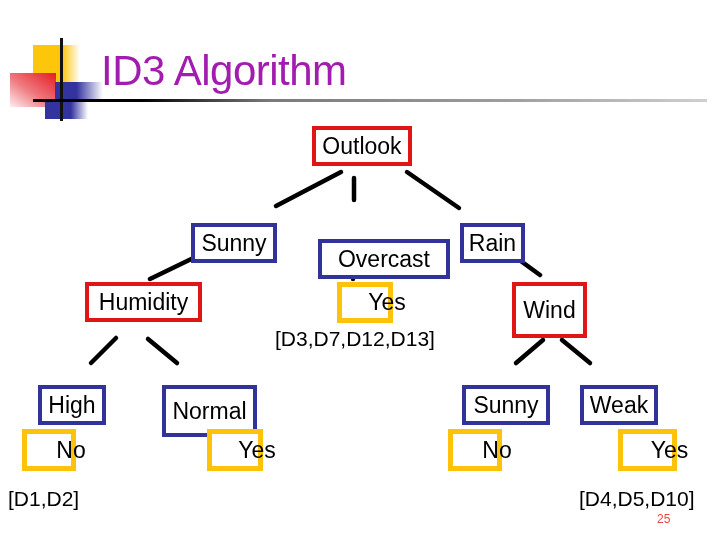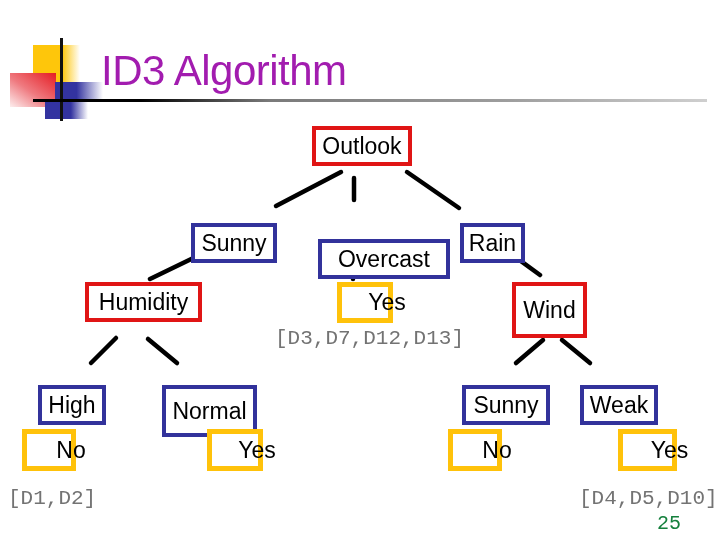--- a/index.html
+++ b/index.html
@@ -38,25 +38,25 @@
     position:absolute;box-sizing:border-box;
     background:#ffffff;
     display:flex;align-items:center;justify-content:center;
     font-size:23px;color:#000;white-space:nowrap;
   }
   .node.red   {border:4px solid #e01515;}
   .node.blue  {border:4px solid #32329b;margin-top:20px;}
   .node.yellow{border:5px solid #ffc20a;padding-left:44px;}
 
   .settext{
-    position:absolute;font-size:21px;line-height:25px;color:#737373;white-space:nowrap;font-family:Liberation Mono, monospace;
+    position:absolute;font-size:21px;line-height:25px;color:#000000;white-space:nowrap;
   }
   .pagenum{
     position:absolute;left:657px;top:512px;
-    font-size:20px;color:#15803d;font-family:Liberation Mono, monospace;
+    font-size:12px;color:#ef4444;
   }
 </style>
 </head>
 <body>
 
 <div class="slide">
 
   <div class="deco deco-yellow"></div>
   <div class="deco deco-red"></div>
   <div class="deco deco-blue-a"></div>

